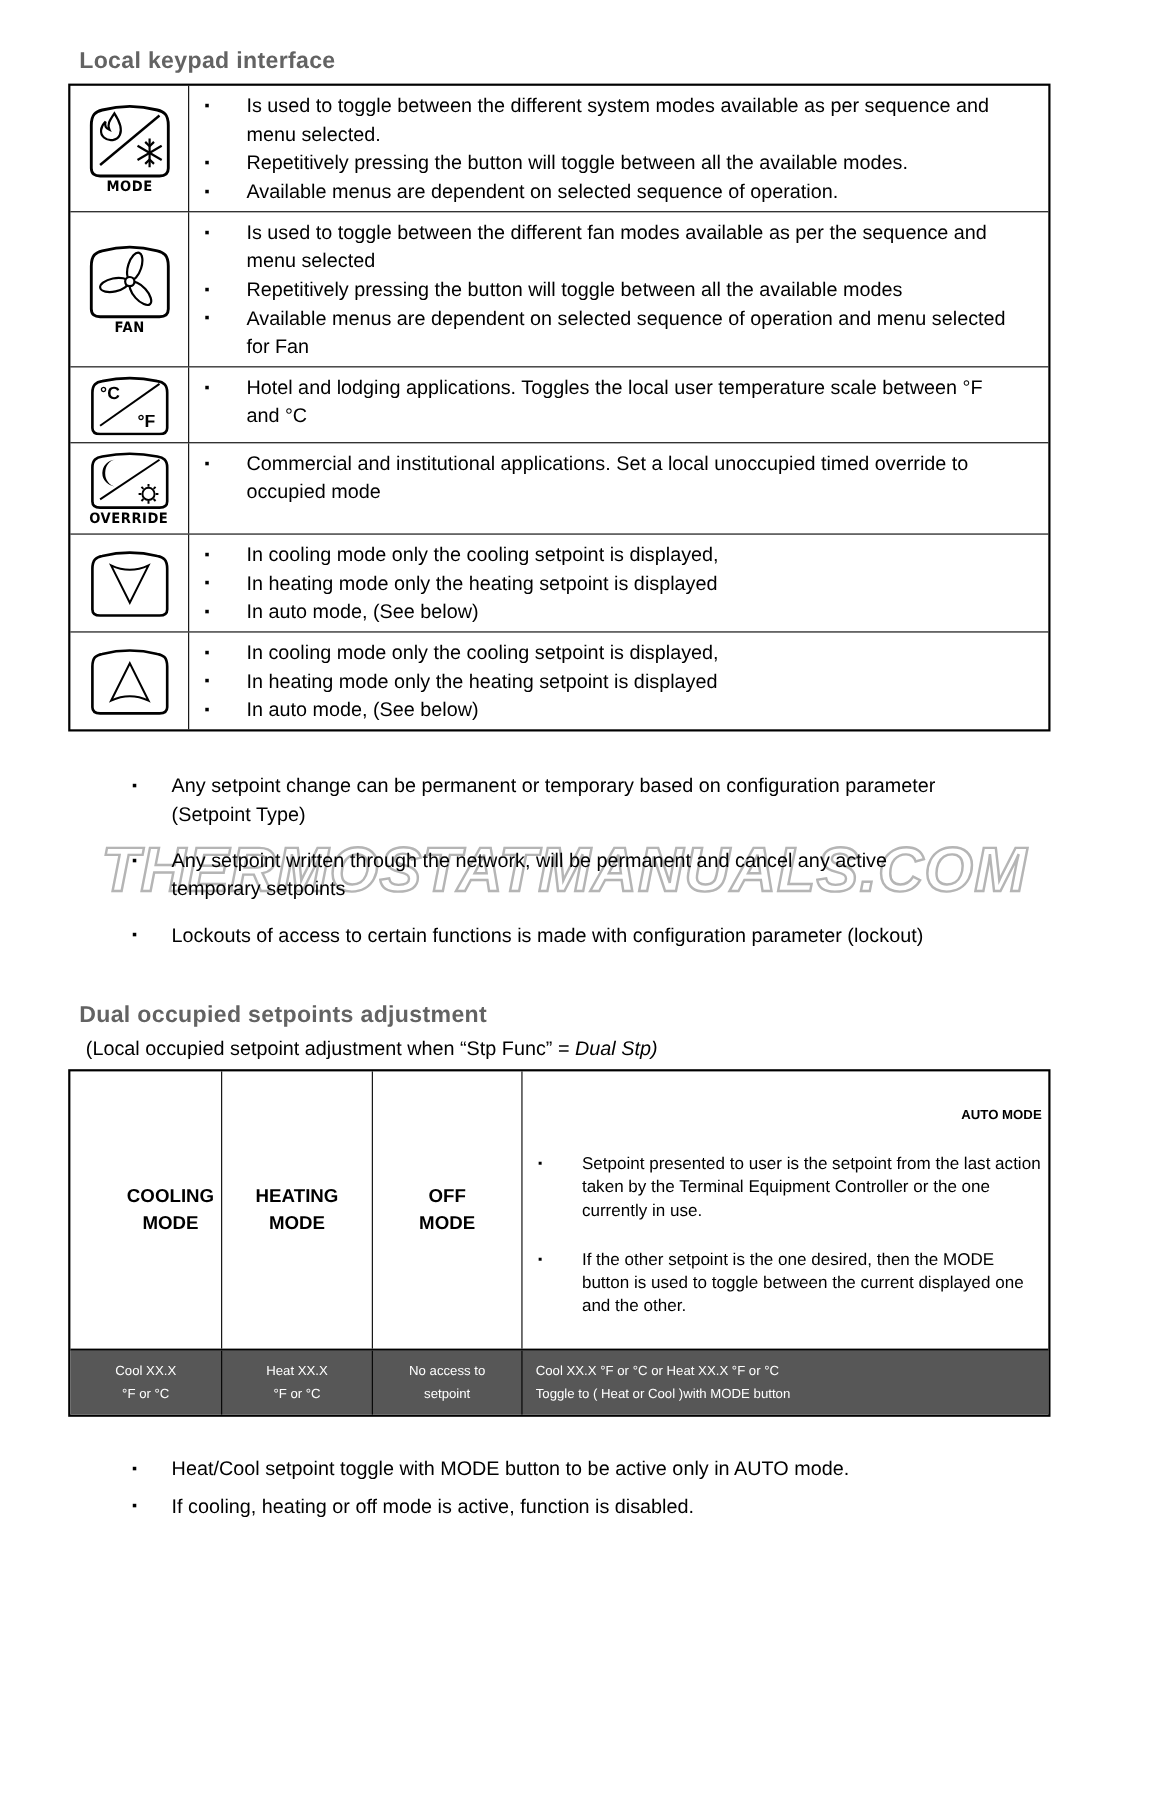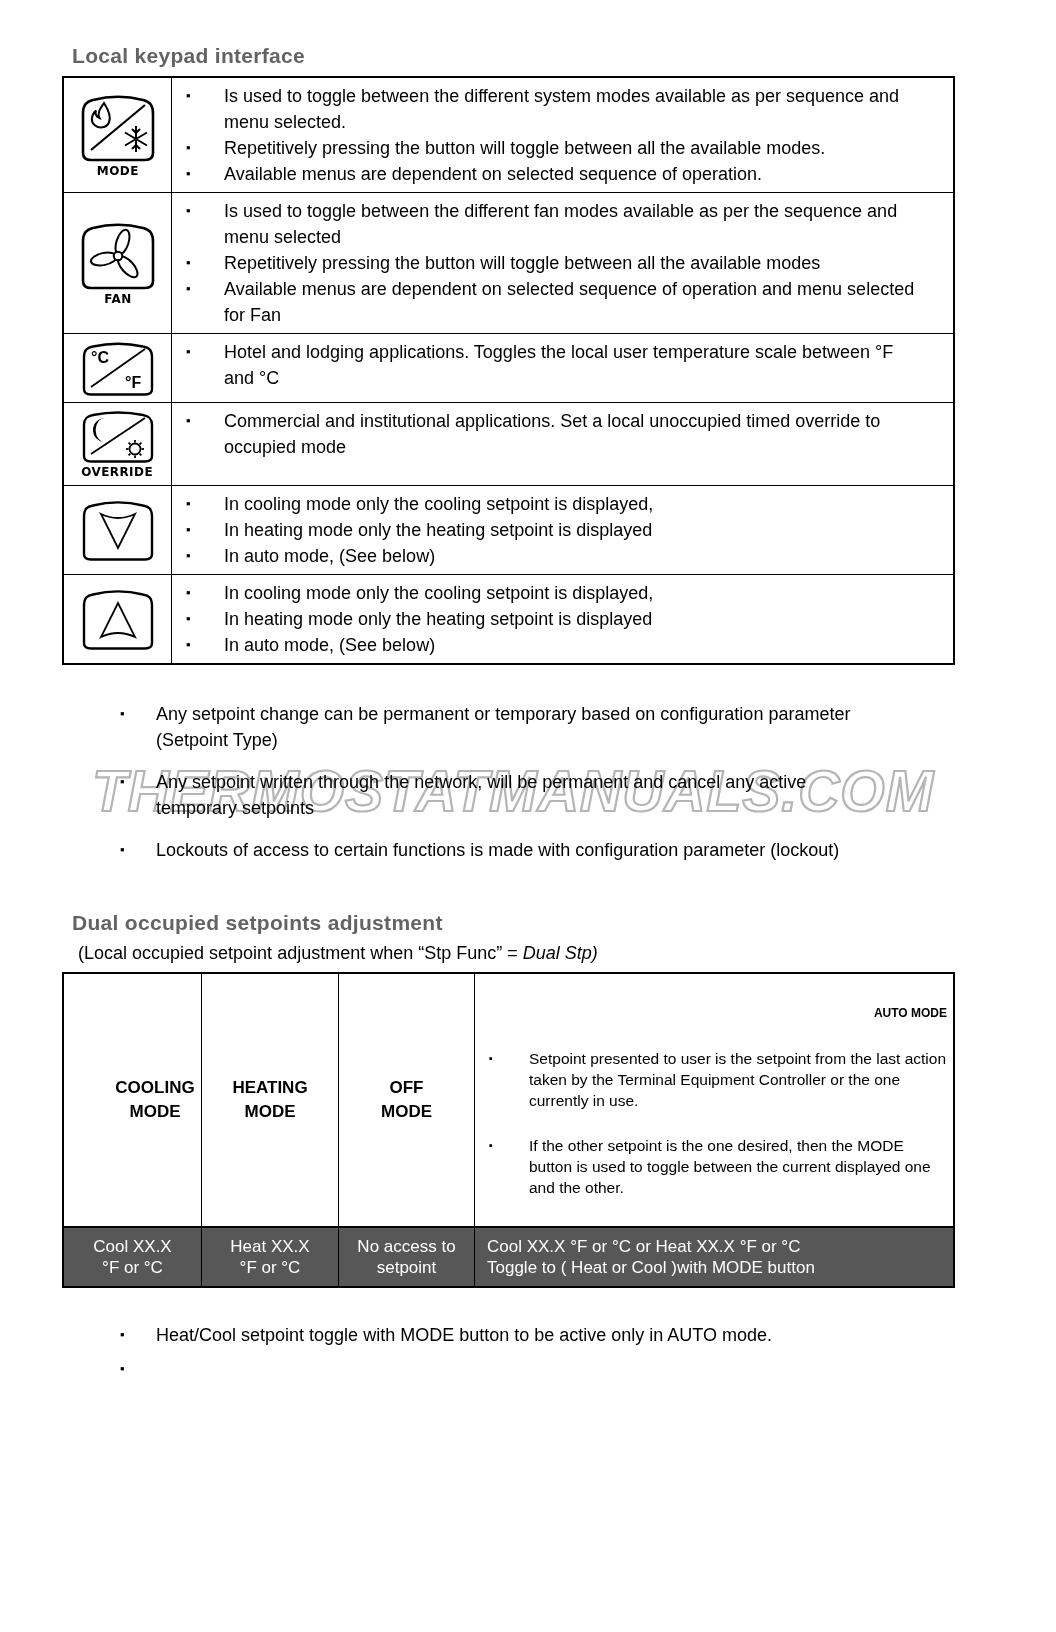--- a/index.html
+++ b/index.html
@@ -63,21 +63,21 @@
   .t2-col { border-right:1.5px solid #000; display:flex; align-items:center; justify-content:center;
             text-align:center; font-weight:bold; font-size:17px; line-height:24px; white-space:pre-line; }
   .t2-c1 { flex:0 0 138px;padding-left:45px; } .t2-c2 { flex:0 0 137px; } .t2-c3 { flex:0 0 136px; }
   .t2-c4 { flex:1; border-right:none; display:block; text-align:left; font-weight:normal; padding:4px 6px 4px 8px; }
   .t2-c4 .auto-title { font-weight:bold; font-size:12px; line-height:22px;text-align:right; }
   .t2-c4 .bullet-line .b-marker { flex:0 0 46px; padding-left:6px; line-height:21px; font-size:11px; }
   .t2-c4 .bullet-line .b-text { font-size:15.5px; line-height:21px; max-width:432px; }
 
   .t2-dark-row { display:flex; background:#575757; color:#fff; min-height:58px; }
   .t2-dark-row .d-cell { border-right:1.5px solid #000; display:flex; align-items:center; justify-content:center;
-            text-align:center; font-size:17px; line-height:21px; white-space:pre-line; padding:6px 2px; }
+            text-align:center; font-size:12px; line-height:21px; white-space:pre-line; padding:6px 2px; }
   .d1 { flex:0 0 138px; } .d2 { flex:0 0 137px; } .d3 { flex:0 0 136px; }
   .d4 { flex:1; border-right:none !important; justify-content:flex-start !important; text-align:left !important; padding-left:12px !important; }
 
   .notes2 { margin-top:34px; margin-left:46px; }
   .notes2 .note-item { margin-bottom:8px; }
 
   
   .footer { position:absolute; left:62px; top:1556px; width:893px; z-index:1;
             display:flex; align-items:center; font-size:15px;flex-direction:column; }
   .pg-num { color:#808080; font-size:18px; }
@@ -299,20 +299,21 @@
       </div>
     </div>
 
     <div class="notes2">
       <div class="note-item">
           <span class="b-marker">▪</span>
           <span class="b-text">Heat/Cool setpoint toggle with MODE button to be active only in AUTO mode.</span>
         </div>
       <div class="note-item">
           <span class="b-marker">▪</span>
+          <span class="b-text">If cooling, heating or off mode is active, function is disabled.</span>
         </div>
     </div>
 
   </div>
 
   <div class="watermark">THERMOSTATMANUALS.COM</div>
 
   <div class="footer">
     <span class="pg-num">18</span>
     <span class="pg-sep"></span>

